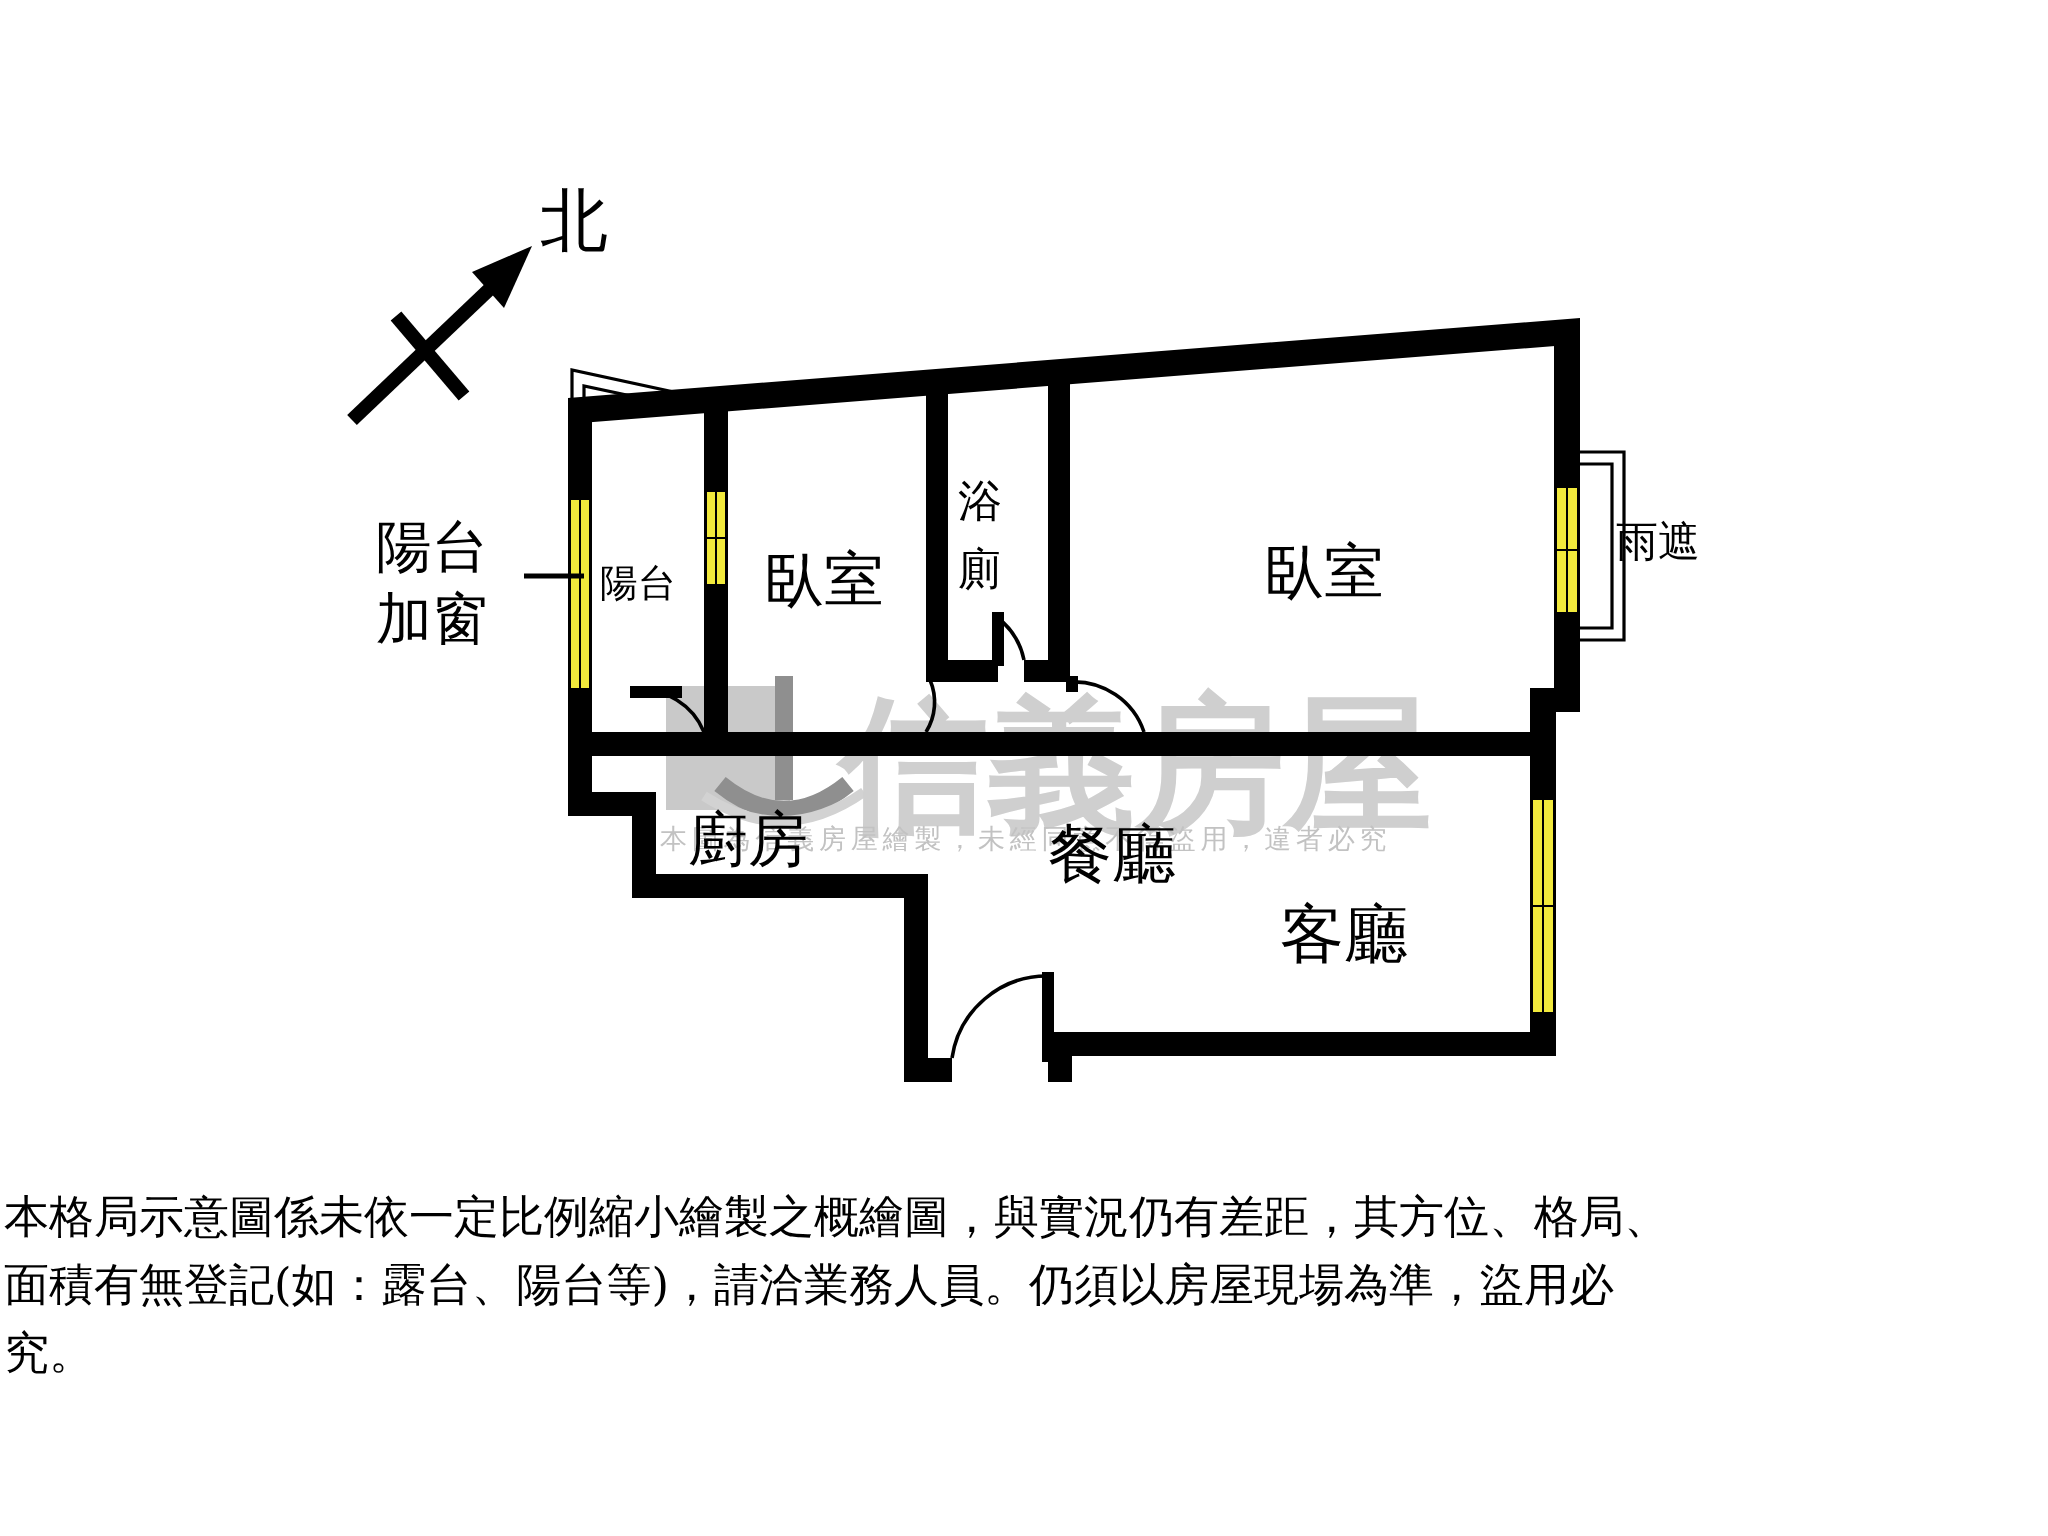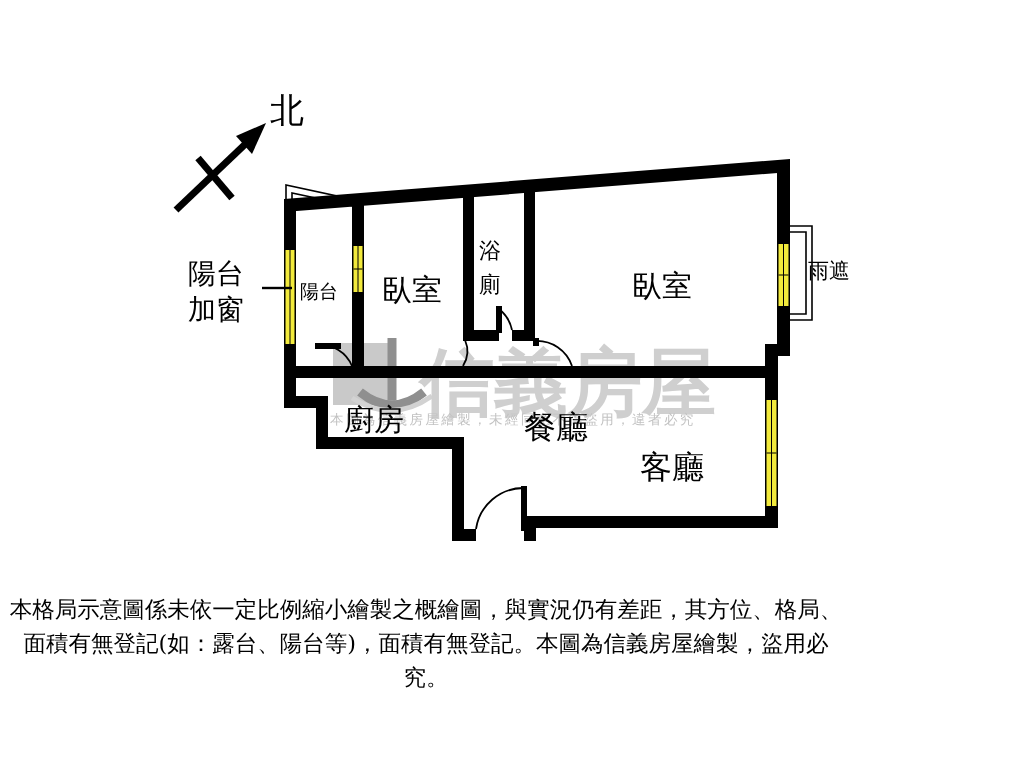--- a/index.html
+++ b/index.html
@@ -19,21 +19,21 @@
   .disclaimer{
     position:absolute;
     left:0px;
     top:592px;
     width:852px;
     font-family:"DejaVu Serif","Liberation Serif",serif;
     font-size:22.5px;
     line-height:34px;
     color:#000;
     letter-spacing:0px;
-    text-align:center;
+    text-align:left;
     padding:0 2px;
     box-sizing:border-box;
   }
 </style>
 </head>
 <body>
 
 <div id="plan-root">
 
   <svg id="floorplan" viewBox="0 0 1024 768">
@@ -187,16 +187,16 @@
       <text class="cjk" x="524" y="438" font-size="32">餐廳</text>
 
       <text class="cjk" x="640" y="478" font-size="32">客廳</text>
 
     </g>
 
   </svg>
 
   <div class="disclaimer">
     <div>本格局示意圖係未依一定比例縮小繪製之概繪圖，與實況仍有差距，其方位、格局、</div>
-    <div>面積有無登記(如：露台、陽台等)，面積有無登記。本圖為信義房屋繪製，盜用必究。</div>
+    <div>面積有無登記(如：露台、陽台等)，請洽業務人員。仍須以房屋現場為準，盜用必究。</div>
   </div>
 
 </div>
 
 </body></html>

